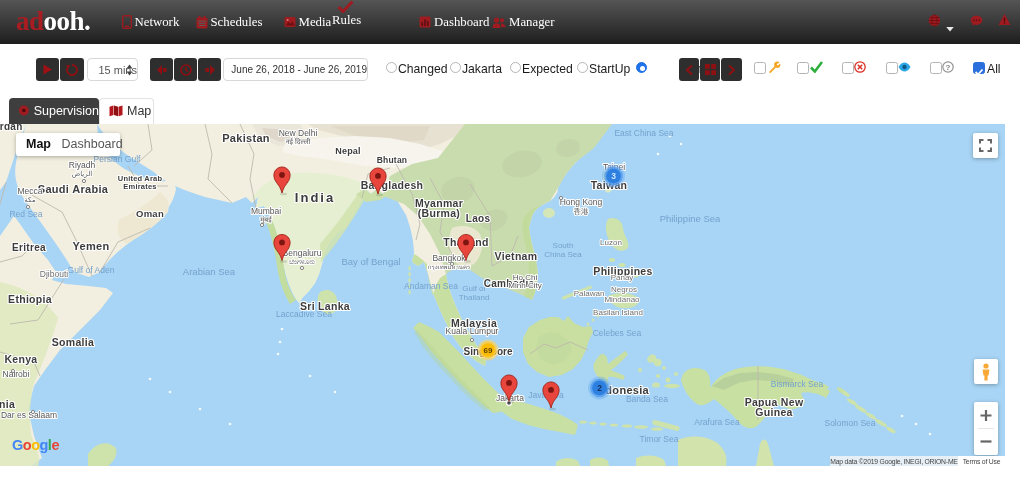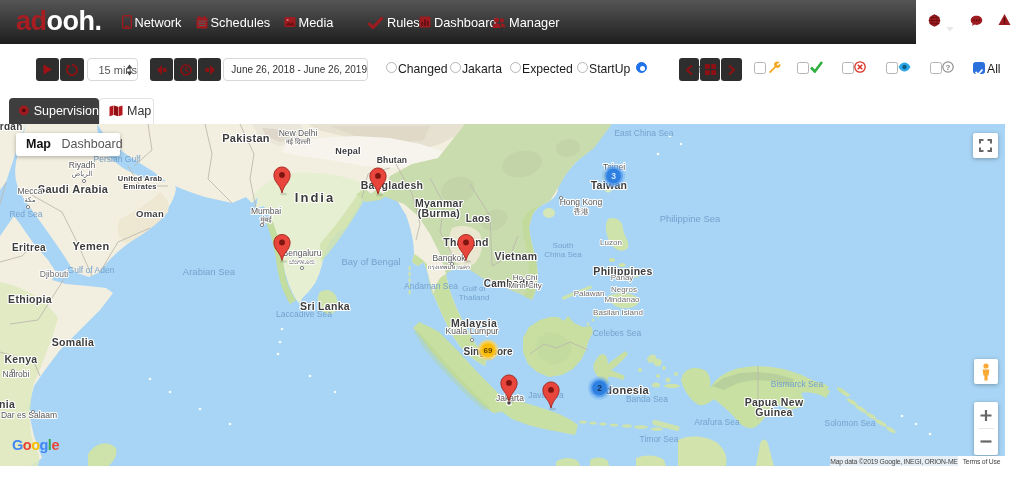--- a/index.html
+++ b/index.html
@@ -1,20 +1,20 @@
 <!DOCTYPE html>
 <html><head>
 <meta charset="utf-8">
 <style>
 * { margin:0; padding:0; box-sizing:border-box; }
 html,body { width:1024px; height:484px; background:#fff; font-family:"Liberation Sans", sans-serif; overflow:hidden; }
 #page { position:relative; width:1024px; height:484px; }
 .abs { position:absolute; }
 
-#nav { position:absolute; left:0; top:0; width:916px; height:44px; background:linear-gradient(#555555,#1e1e1e); }
+#nav { position:absolute; left:0; top:0; width:1020px; height:44px; background:linear-gradient(#555555,#1e1e1e);font-family:Liberation Serif, serif; }
 #logo { position:absolute; left:16px; top:6px; font-size:27px; font-weight:bold; letter-spacing:-0.5px; color:#fff; }
 #logo .r { color:#a91d22; }
 .mi { position:absolute; top:0; height:44px; display:flex; align-items:center; color:#fff; font-size:12.8px; }
 .mi svg { margin-right:3px; }
 
 #toolbar { position:absolute; left:0; top:44px; width:1024px; height:53px; background:#fff; }
 .dbtn { position:absolute; top:14px; height:23px; background:#2e2e2e; border-radius:3px; display:flex; align-items:center; justify-content:center; }
 .wbox { position:absolute; top:14px; height:23px; background:#fff; border:1px solid #d8d8d8; border-radius:4px; display:flex; align-items:center;justify-content:flex-end; }
 .radio { position:absolute; top:18px; width:11px; height:11px; border-radius:50%; border:1px solid #b6b6b6; background:#fff; }
 .rlabel { position:absolute; top:17.5px; font-size:12.2px; color:#1b1b1b; }
@@ -52,21 +52,21 @@
       <span>Schedules</span>
     </div>
     <div class="mi" style="left:283.5px;">
       <svg width="12" height="12" viewBox="0 0 12 12">
           <rect x="0.5" y="1" width="11" height="10" rx="1.5" fill="#9e1b20"></rect>
           <circle cx="3.6" cy="4" r="1.1" fill="#d97a7a"></circle>
           <path d="M1.5 9.5 L4.5 6 L6.5 8 L8.5 5.5 L10.5 9.5 Z" fill="#6b0f12"></path>
         </svg>
       <span>Media</span>
     </div>
-    <div class="mi" style="left:367px;">
+    <div class="mi" style="left:332px;flex-direction:column;">
       <svg width="17" height="13" viewBox="0 0 17 13">
           <path d="M1.5 7 L6 11.5 L15.5 1.5" fill="none" stroke="#9e1b20" stroke-width="3"></path>
         </svg>
       <span>Rules</span>
     </div>
     <div class="mi" style="left:419px;">
       <svg width="12" height="12" viewBox="0 0 12 12">
           <rect x="0.5" y="0.5" width="11" height="11" rx="1.5" fill="#9e1b20"></rect>
           <rect x="2.3" y="6" width="1.8" height="4" fill="#621014"></rect>
           <rect x="5.1" y="3.5" width="1.8" height="6.5" fill="#621014"></rect>

